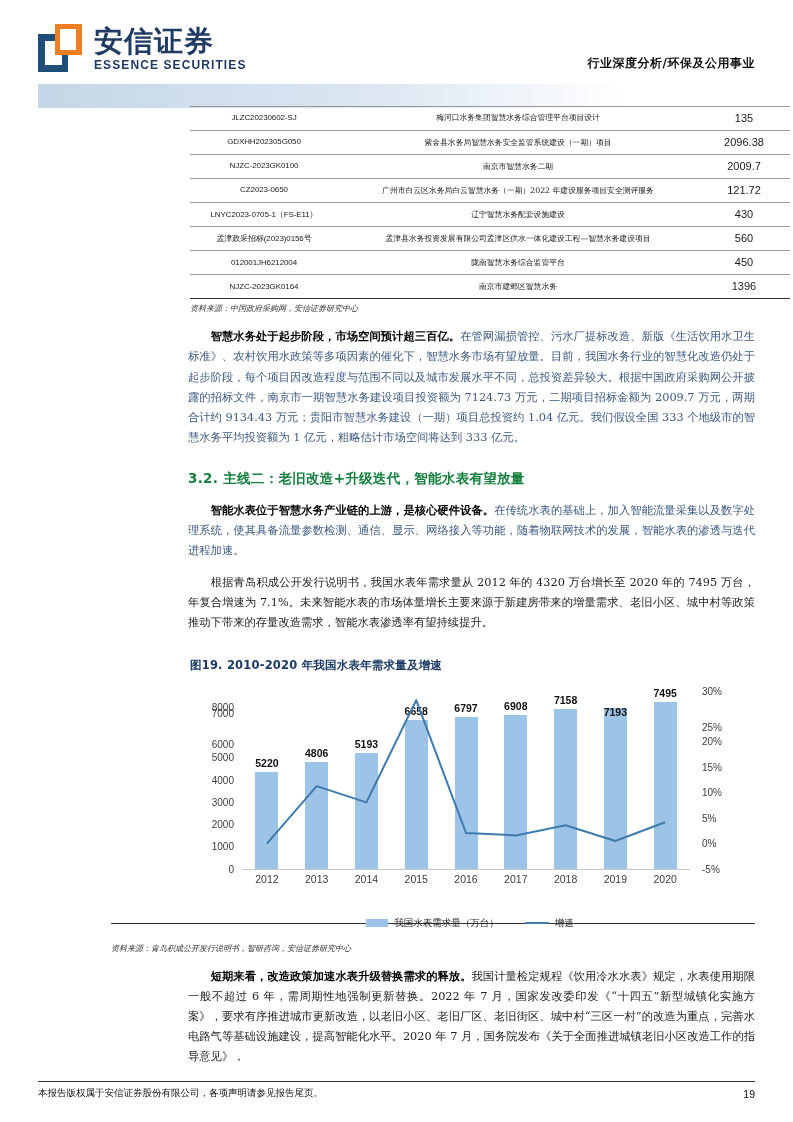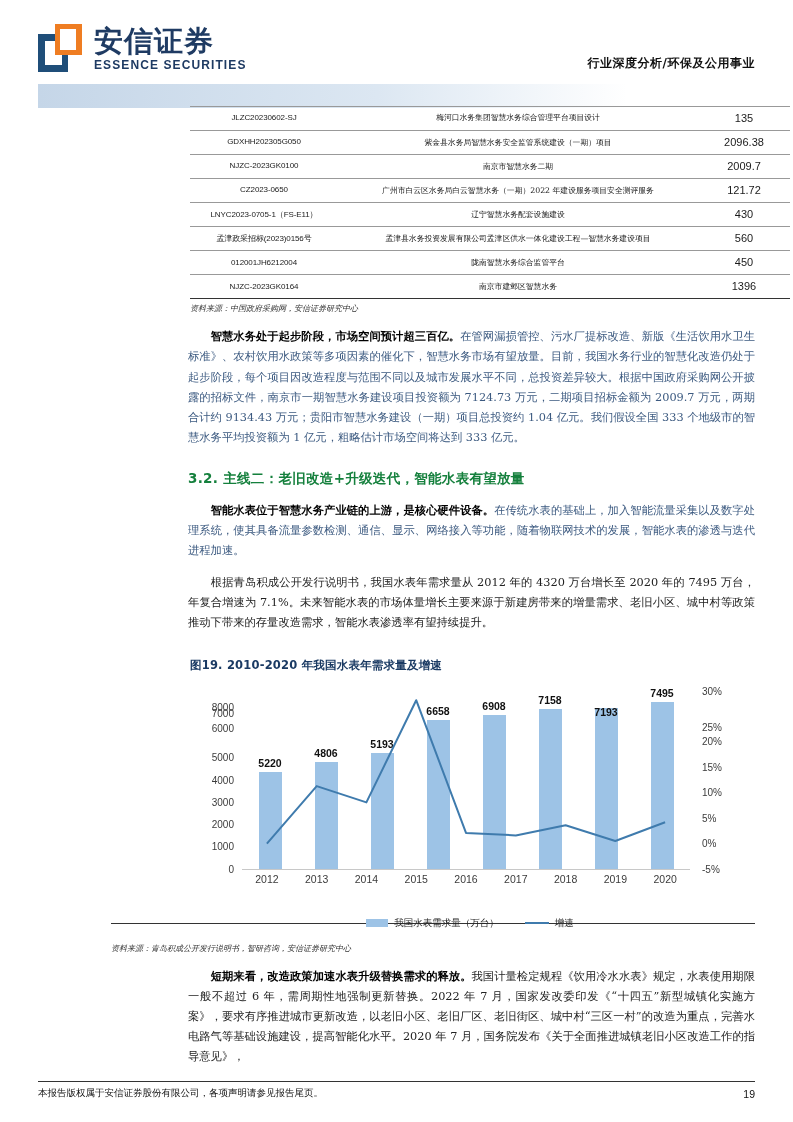--- a/index.html
+++ b/index.html
@@ -376,21 +376,21 @@
   <div class="fig-title">图19. 2010-2020 年我国水表年需求量及增速</div>
 
   <div class="chart-box">
     <div class="axis-left" id="axis-left">
         <div class="ytick" style="top: 178px;">0</div>
         <div class="ytick" style="top: 155.75px;">1000</div>
         <div class="ytick" style="top: 133.5px;">2000</div>
         <div class="ytick" style="top: 111.25px;">3000</div>
         <div class="ytick" style="top: 89px;">4000</div>
         <div class="ytick" style="top: 66.75px;">5000</div>
-        <div class="ytick" style="top: 37px;">6000</div>
+        <div class="ytick" style="top: 53px;">6000</div>
         <div class="ytick" style="top: 22.25px;">7000</div>
         <div class="ytick" style="top: 0px; margin-top: 16px;">8000</div>
       </div>
     <div class="axis-right" id="axis-right">
         <div class="ytick-r" style="top: 178px;">-5%</div>
         <div class="ytick-r" style="top: 152.571px;">0%</div>
         <div class="ytick-r" style="top: 127.143px;">5%</div>
         <div class="ytick-r" style="top: 101.714px;">10%</div>
         <div class="ytick-r" style="top: 76.2857px;">15%</div>
         <div class="ytick-r" style="top: 50.8571px;">20%</div>
@@ -408,20 +408,24 @@
             <div class="bar-lbl" style="bottom: 109.933px;">4806</div>
             <div class="bar" style="height: 106.933px; background: rgb(157, 195, 230);"></div>
           </div>
           <div class="bar-slot">
             <div class="bar-lbl" style="bottom: 118.544px;">5193</div>
             <div class="bar" style="height: 115.544px; background: rgb(157, 195, 230);"></div>
           </div>
           <div class="bar-slot">
             <div class="bar-lbl" style="bottom: 151.141px;">6658</div>
             <div class="bar" style="height: 148.141px; background: rgb(157, 195, 230);"></div>
+          </div>
+          <div class="bar-slot">
+            <div class="bar-lbl" style="bottom: 154.233px;">6797</div>
+            <div class="bar" style="height: 151.233px; background: rgb(157, 195, 230);"></div>
           </div>
           <div class="bar-slot">
             <div class="bar-lbl" style="bottom: 156.703px;">6908</div>
             <div class="bar" style="height: 153.703px; background: rgb(157, 195, 230);"></div>
           </div>
           <div class="bar-slot">
             <div class="bar-lbl" style="bottom: 162.266px;">7158</div>
             <div class="bar" style="height: 159.266px; background: rgb(157, 195, 230);"></div>
           </div>
           <div class="bar-slot">

